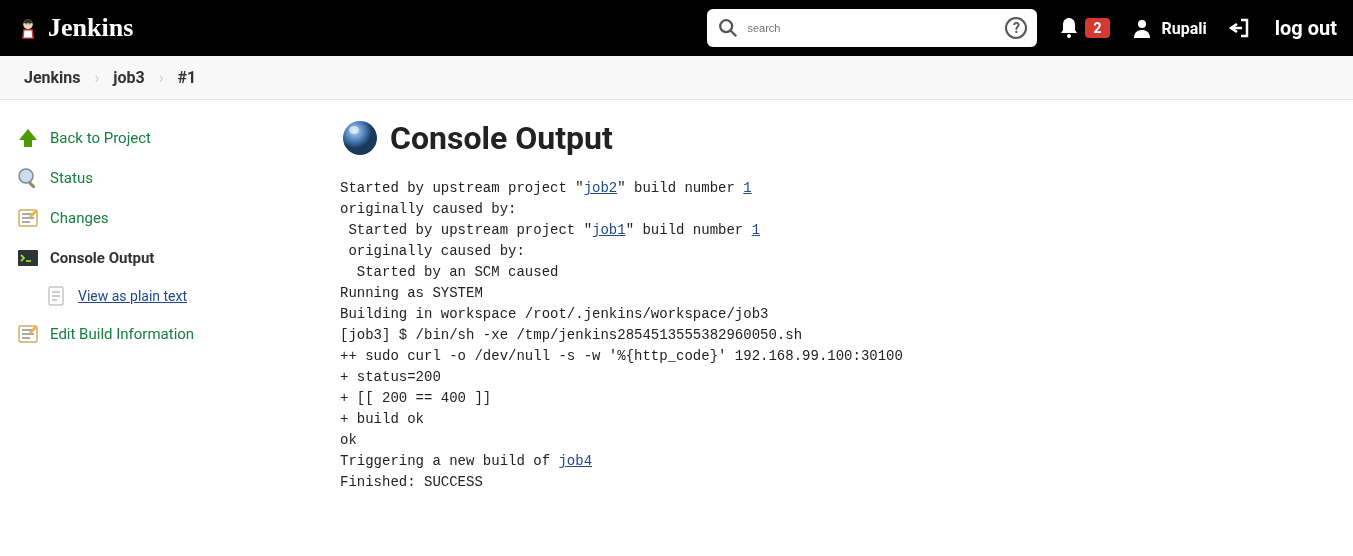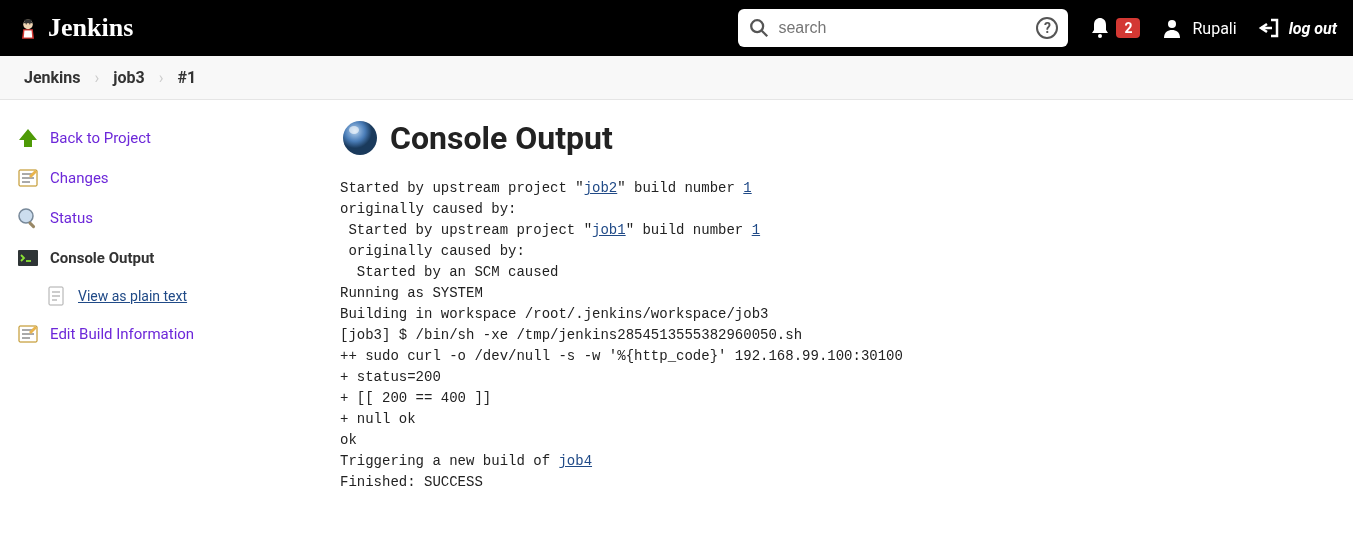--- a/index.html
+++ b/index.html
@@ -4,39 +4,39 @@
   <style>
     * { margin: 0; padding: 0; box-sizing: border-box; }
     body { font-family: -apple-system, BlinkMacSystemFont, "Segoe UI", Roboto, Helvetica, Arial, sans-serif; font-size: 14px; color: #333; background: #fff; }
     
     .header { background: #000; height: 56px; display: flex; align-items: center; padding: 0 16px; }
     .logo-section { display: flex; align-items: center; gap: 8px; }
     .jenkins-icon { width: 32px; height: 32px; }
     .brand { color: #fff; font-size: 26px; font-weight: bold; font-family: Georgia, serif; }
     .header-spacer { flex: 1; }
     .searchbox { display: flex; align-items: center; background: #fff; border-radius: 6px; height: 38px; width: 330px; padding: 0 10px; position: relative; }
-    .searchbox input { flex: 1; border: none; outline: none; font-size: 16px; color: #999; padding-left: 8px; }
+    .searchbox input { flex: 1; border: none; outline: none; font-size: 11px; color: #999; padding-left: 8px; }
     .search-icon, .help-icon { width: 22px; height: 22px; display: flex; align-items: center; justify-content: center; }
     .search-icon svg { width: 22px; height: 22px; }
     .help-icon { border: 2px solid #555; border-radius: 50%; font-size: 14px; font-weight: bold; color: #555; cursor: pointer; }
     .header-actions { display: flex; align-items: center; gap: 20px; margin-left: 20px; color: #fff; }
     .notif-wrap { display: flex; align-items: center; gap: 4px; cursor: pointer; }
     .notif-badge { background: #d33833; color: #fff; font-weight: bold; padding: 2px 8px; border-radius: 4px; font-size: 14px; }
-    .user-wrap { display: flex; align-items: center; gap: 8px; font-weight: normal; cursor: pointer; font-size: 16px; }
-    .logout-wrap { display: flex; align-items: center; gap: 8px; font-weight: bold; cursor: pointer; font-size: 16px; font-style: italic; }
+    .user-wrap { display: flex; align-items: center; gap: 8px; font-weight: bold; cursor: pointer; font-size: 16px; }
+    .logout-wrap { display: flex; align-items: center; gap: 24px; font-weight: bold; cursor: pointer; font-size: 20px; }
     
     .breadcrumbs { background: #f8f8f8; border-bottom: 1px solid #e5e5e5; padding: 12px 24px; display: flex; align-items: center; gap: 14px; font-size: 16px; }
     .breadcrumb-item { color: #333; font-weight: bold; cursor: pointer; }
     .breadcrumb-sep { color: #ccc; }
     
     .content { display: flex; }
     .sidebar { width: 320px; padding: 18px 12px; }
     .sidebar-item { display: flex; align-items: center; gap: 10px; padding: 8px 4px; cursor: pointer; font-size: 15px; }
     .sidebar-item.active { font-weight: bold; }
-    .sidebar-item a { color: #6d28d9; }
+    .sidebar-item a { color: #15803d; }
     .sidebar-subitem { display: flex; align-items: center; gap: 10px; padding: 6px 4px 6px 32px; cursor: pointer; font-size: 14px; }
     .sidebar-subitem a { color: #204a87; text-decoration: underline; }
     .sicon { width: 24px; height: 24px; display: flex; align-items: center; justify-content: center; flex-shrink: 0; }
     
     .main { flex: 1; padding: 18px 20px; }
     .page-title { display: flex; align-items: center; gap: 10px; margin-bottom: 20px; }
     .ball-icon { width: 40px; height: 40px; }
     .page-title h1 { font-size: 32px; font-weight: bold; color: #222; }
     
     .console { font-family: "Courier New", Courier, monospace; font-size: 14px; line-height: 1.5; color: #222; white-space: pre; }
@@ -117,37 +117,37 @@
       <span class="sicon">
         <svg viewBox="0 0 24 24" fill="#4e9a06">
             <path d="M12 3 L21 14 L16 14 L16 21 L8 21 L8 14 L3 14 Z"></path>
           </svg>
       </span>
       <a>Back to Project</a>
     </div>
     <div class="sidebar-item">
       <span class="sicon">
         <svg viewBox="0 0 24 24">
+            <circle cx="10" cy="10" r="7" fill="#cde" stroke="#789" stroke-width="1.5"></circle>
+            <rect x="14" y="15" width="8" height="3" rx="1.5" fill="#986" transform="rotate(45 14 15)"></rect>
+          </svg>
+      </span>
+      <a>Status</a>
+    </div>
+    <div class="sidebar-item">
+      <span class="sicon">
+        <svg viewBox="0 0 24 24">
             <rect x="3" y="4" width="18" height="16" rx="1" fill="#fff" stroke="#b8860b" stroke-width="1"></rect>
             <line x1="6" y1="8" x2="18" y2="8" stroke="#555"></line>
             <line x1="6" y1="12" x2="18" y2="12" stroke="#555"></line>
             <line x1="6" y1="16" x2="14" y2="16" stroke="#555"></line>
             <path d="M15 12 L21 6 L19 4 L13 10 Z" fill="#e9b44c"></path>
           </svg>
       </span>
       <a>Changes</a>
-    </div>
-    <div class="sidebar-item">
-      <span class="sicon">
-        <svg viewBox="0 0 24 24">
-            <circle cx="10" cy="10" r="7" fill="#cde" stroke="#789" stroke-width="1.5"></circle>
-            <rect x="14" y="15" width="8" height="3" rx="1.5" fill="#986" transform="rotate(45 14 15)"></rect>
-          </svg>
-      </span>
-      <a>Status</a>
     </div>
     <div class="sidebar-item active">
       <span class="sicon">
         <svg viewBox="0 0 24 24">
             <rect x="2" y="4" width="20" height="16" rx="1" fill="#2e3436"></rect>
             <path d="M5 9 L8 12 L5 15" stroke="#8ae234" stroke-width="1.8" fill="none"></path>
             <line x1="10" y1="15" x2="15" y2="15" stroke="#8ae234" stroke-width="1.8"></line>
           </svg>
       </span>
       <span>Console Output</span>
@@ -199,18 +199,18 @@
 <span>originally caused by:</span>
 <span> Started by upstream project "</span><a>job1</a><span>" build number </span><a>1</a>
 <span> originally caused by:</span>
 <span>  Started by an SCM caused</span>
 <span>Running as SYSTEM</span>
 <span>Building in workspace /root/.jenkins/workspace/job3</span>
 <span>[job3] $ /bin/sh -xe /tmp/jenkins2854513555382960050.sh</span>
 <span>++ sudo curl -o /dev/null -s -w '%{http_code}' 192.168.99.100:30100</span>
 <span>+ status=200</span>
 <span>+ [[ 200 == 400 ]]</span>
-<span>+ null ok</span>
+<span>+ build ok</span>
 <span>ok</span>
 <span>Triggering a new build of </span><a>job4</a>
 <span>Finished: SUCCESS</span></div>
   </div>
 </div>
 
 </body></html>

